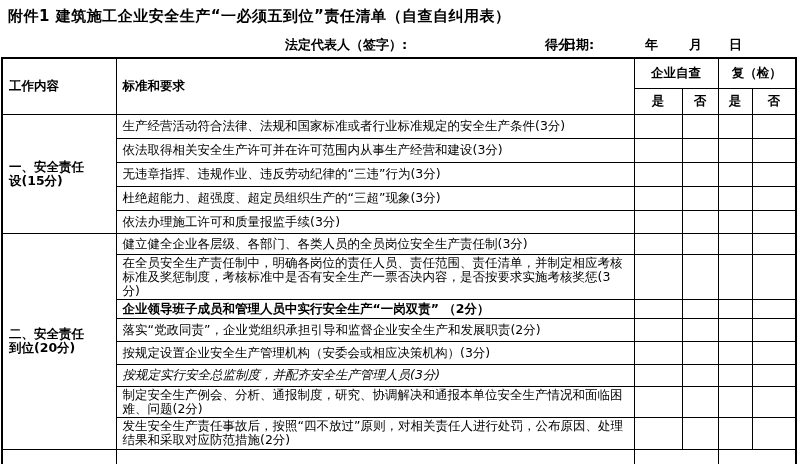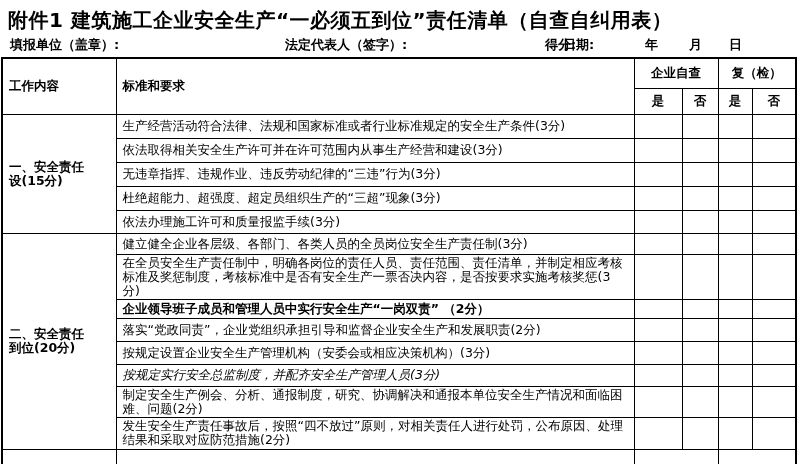--- a/index.html
+++ b/index.html
@@ -12,21 +12,21 @@
     height: 464px;
     overflow: hidden;
     position: relative;
     font-family: "DejaVu Sans", "Liberation Sans", sans-serif;
     color: #000;
   }
   .page-title {
     position: absolute;
     left: 8px;
     top: 7px;
-    font-size: 20px;
+    font-size: 15px;
     font-weight: bold;
     white-space: nowrap;
     letter-spacing: 0.5px;
     text-align: right;
   }
   .info-line {
     position: absolute;
     left: 0;
     top: 36px;
     width: 797px;
@@ -81,21 +81,20 @@
   tr.r30 { height: 30px; }
   tr.r32 { height: 32px; }
   tr.rfoot { height: 48px; }
 </style>
 </head>
 <body>
 
 <div class="page-title">附件1 建筑施工企业安全生产“一必须五到位”责任清单（自查自纠用表）</div>
 
 <div class="info-line">
-  <span class="lbl-unit">填报单位（盖章）:</span>
   <span class="lbl-rep">法定代表人（签字）:</span>
   <span class="lbl-score">得分:</span>
   <span class="lbl-date">日期:</span>
   <span class="lbl-year">年</span>
   <span class="lbl-month">月</span>
   <span class="lbl-day">日</span>
 </div>
 
 <table class="checklist">
   <colgroup>

